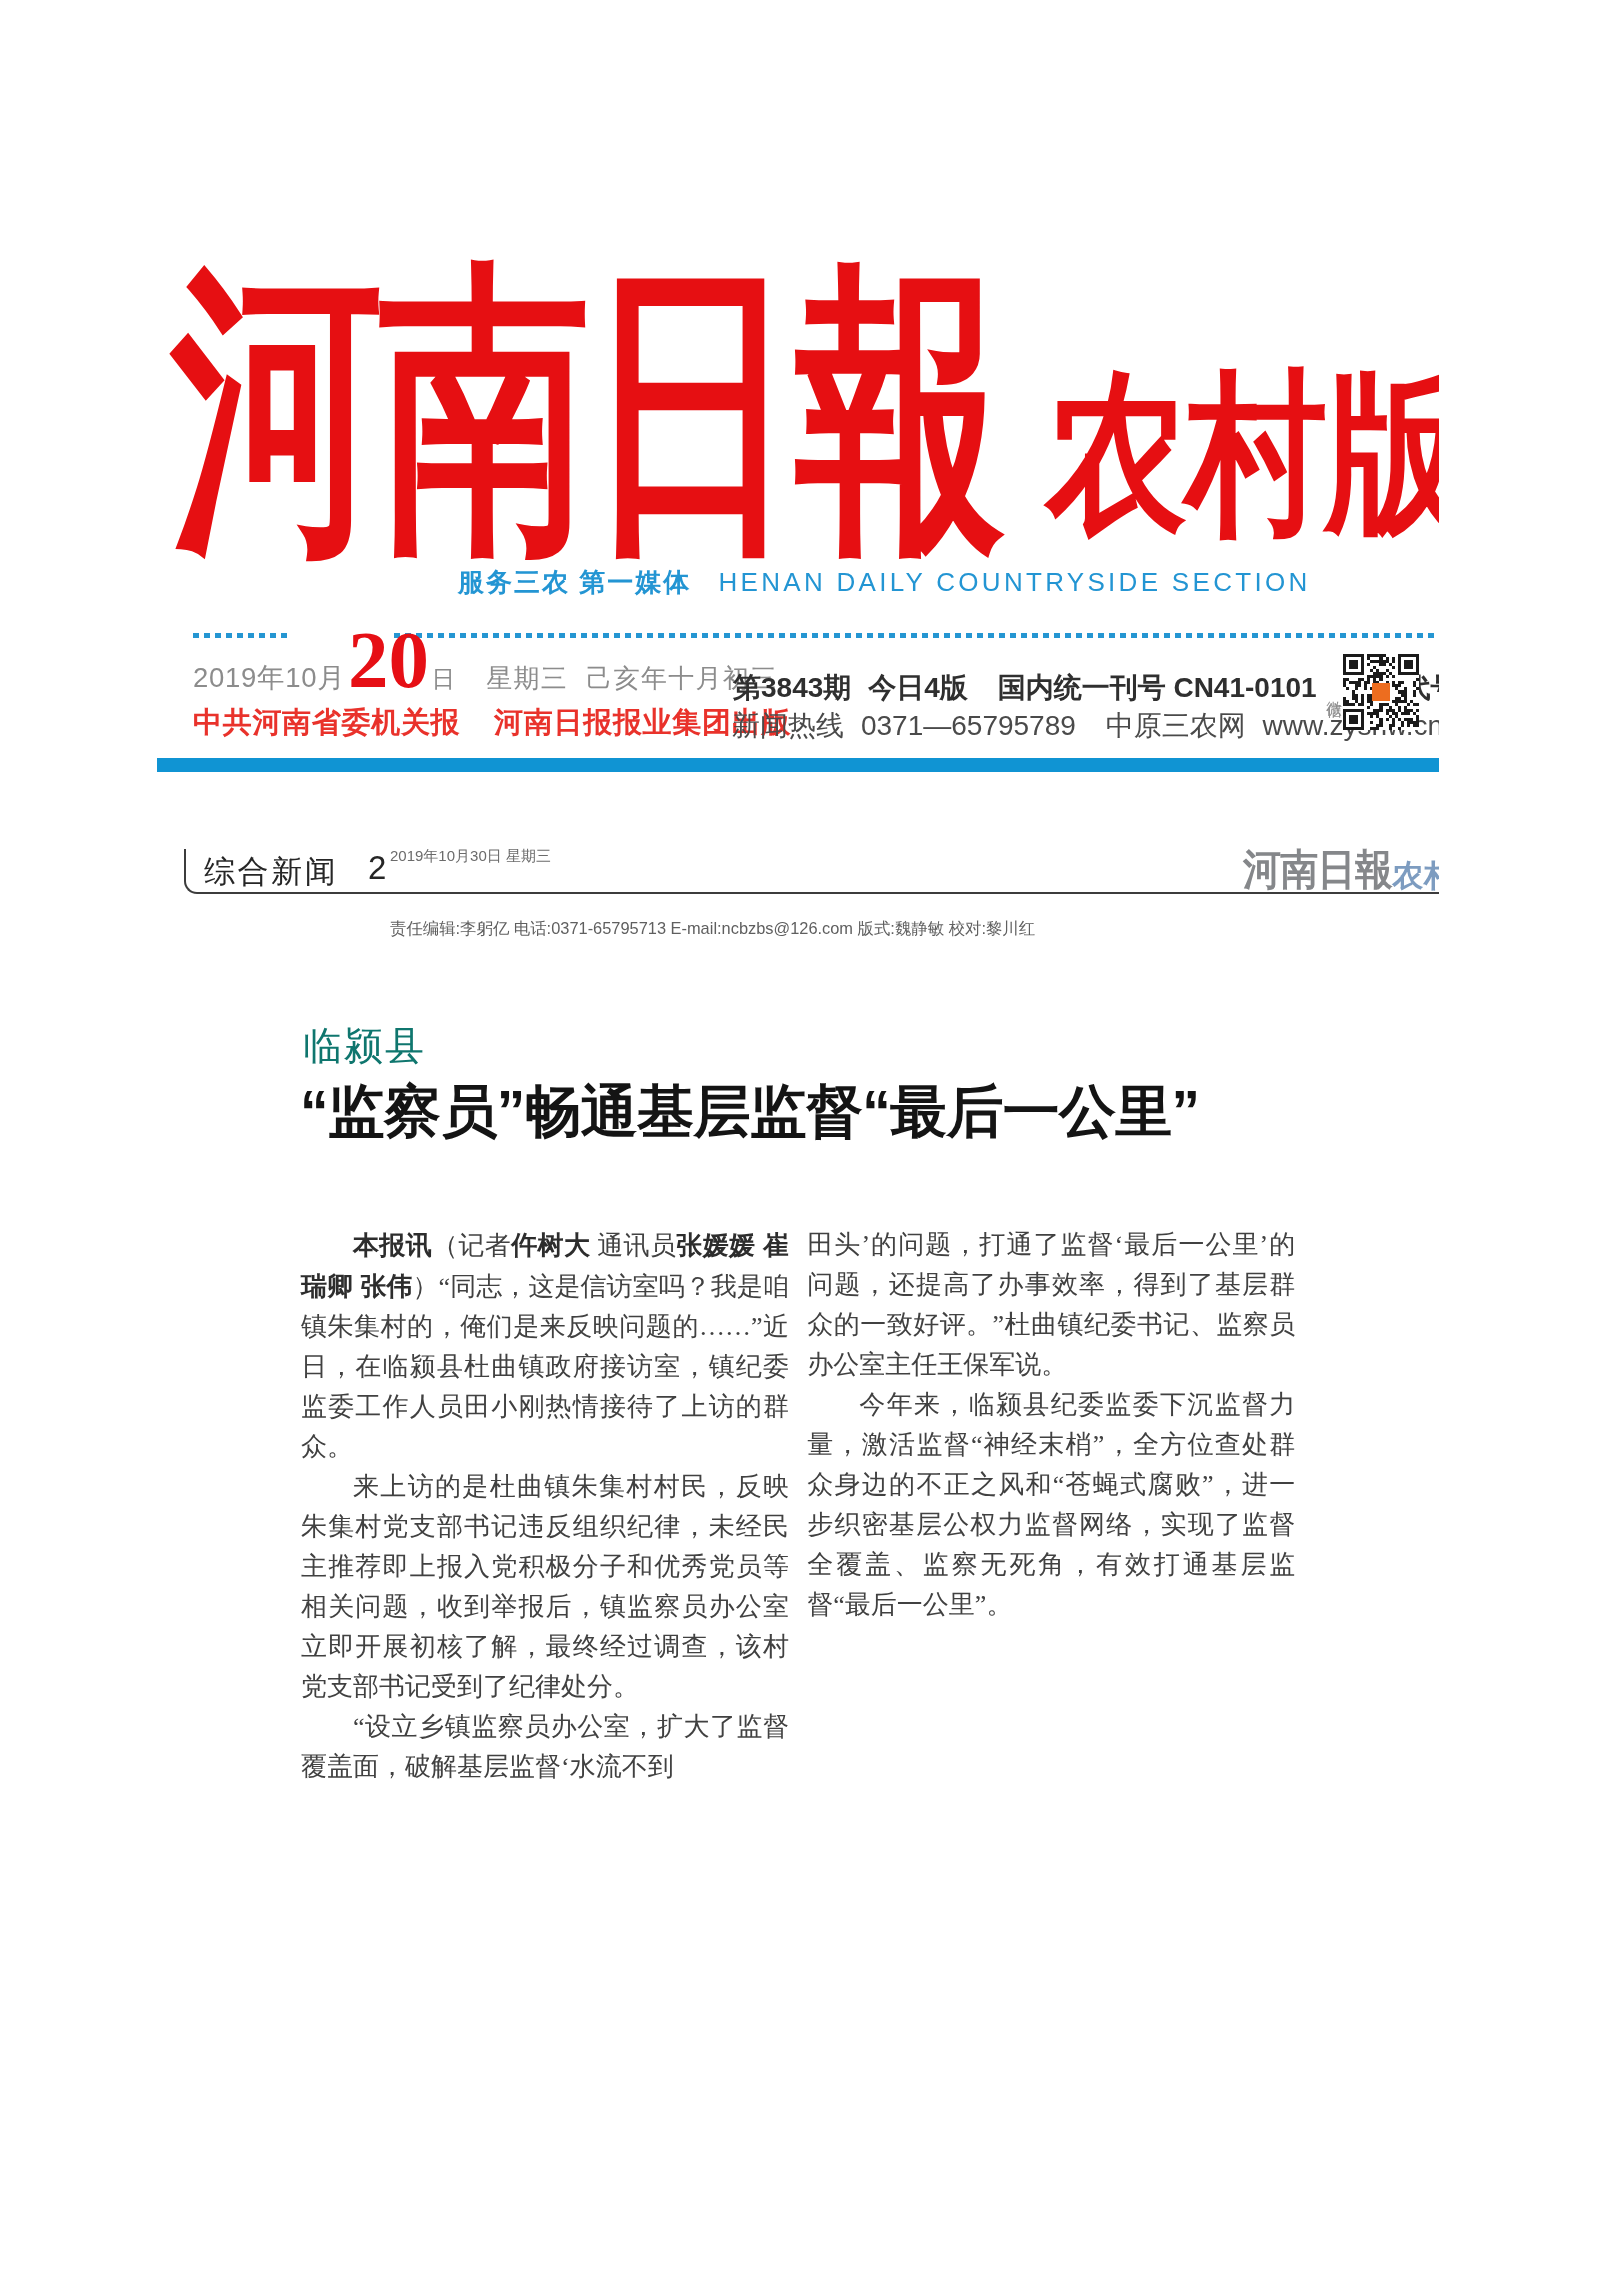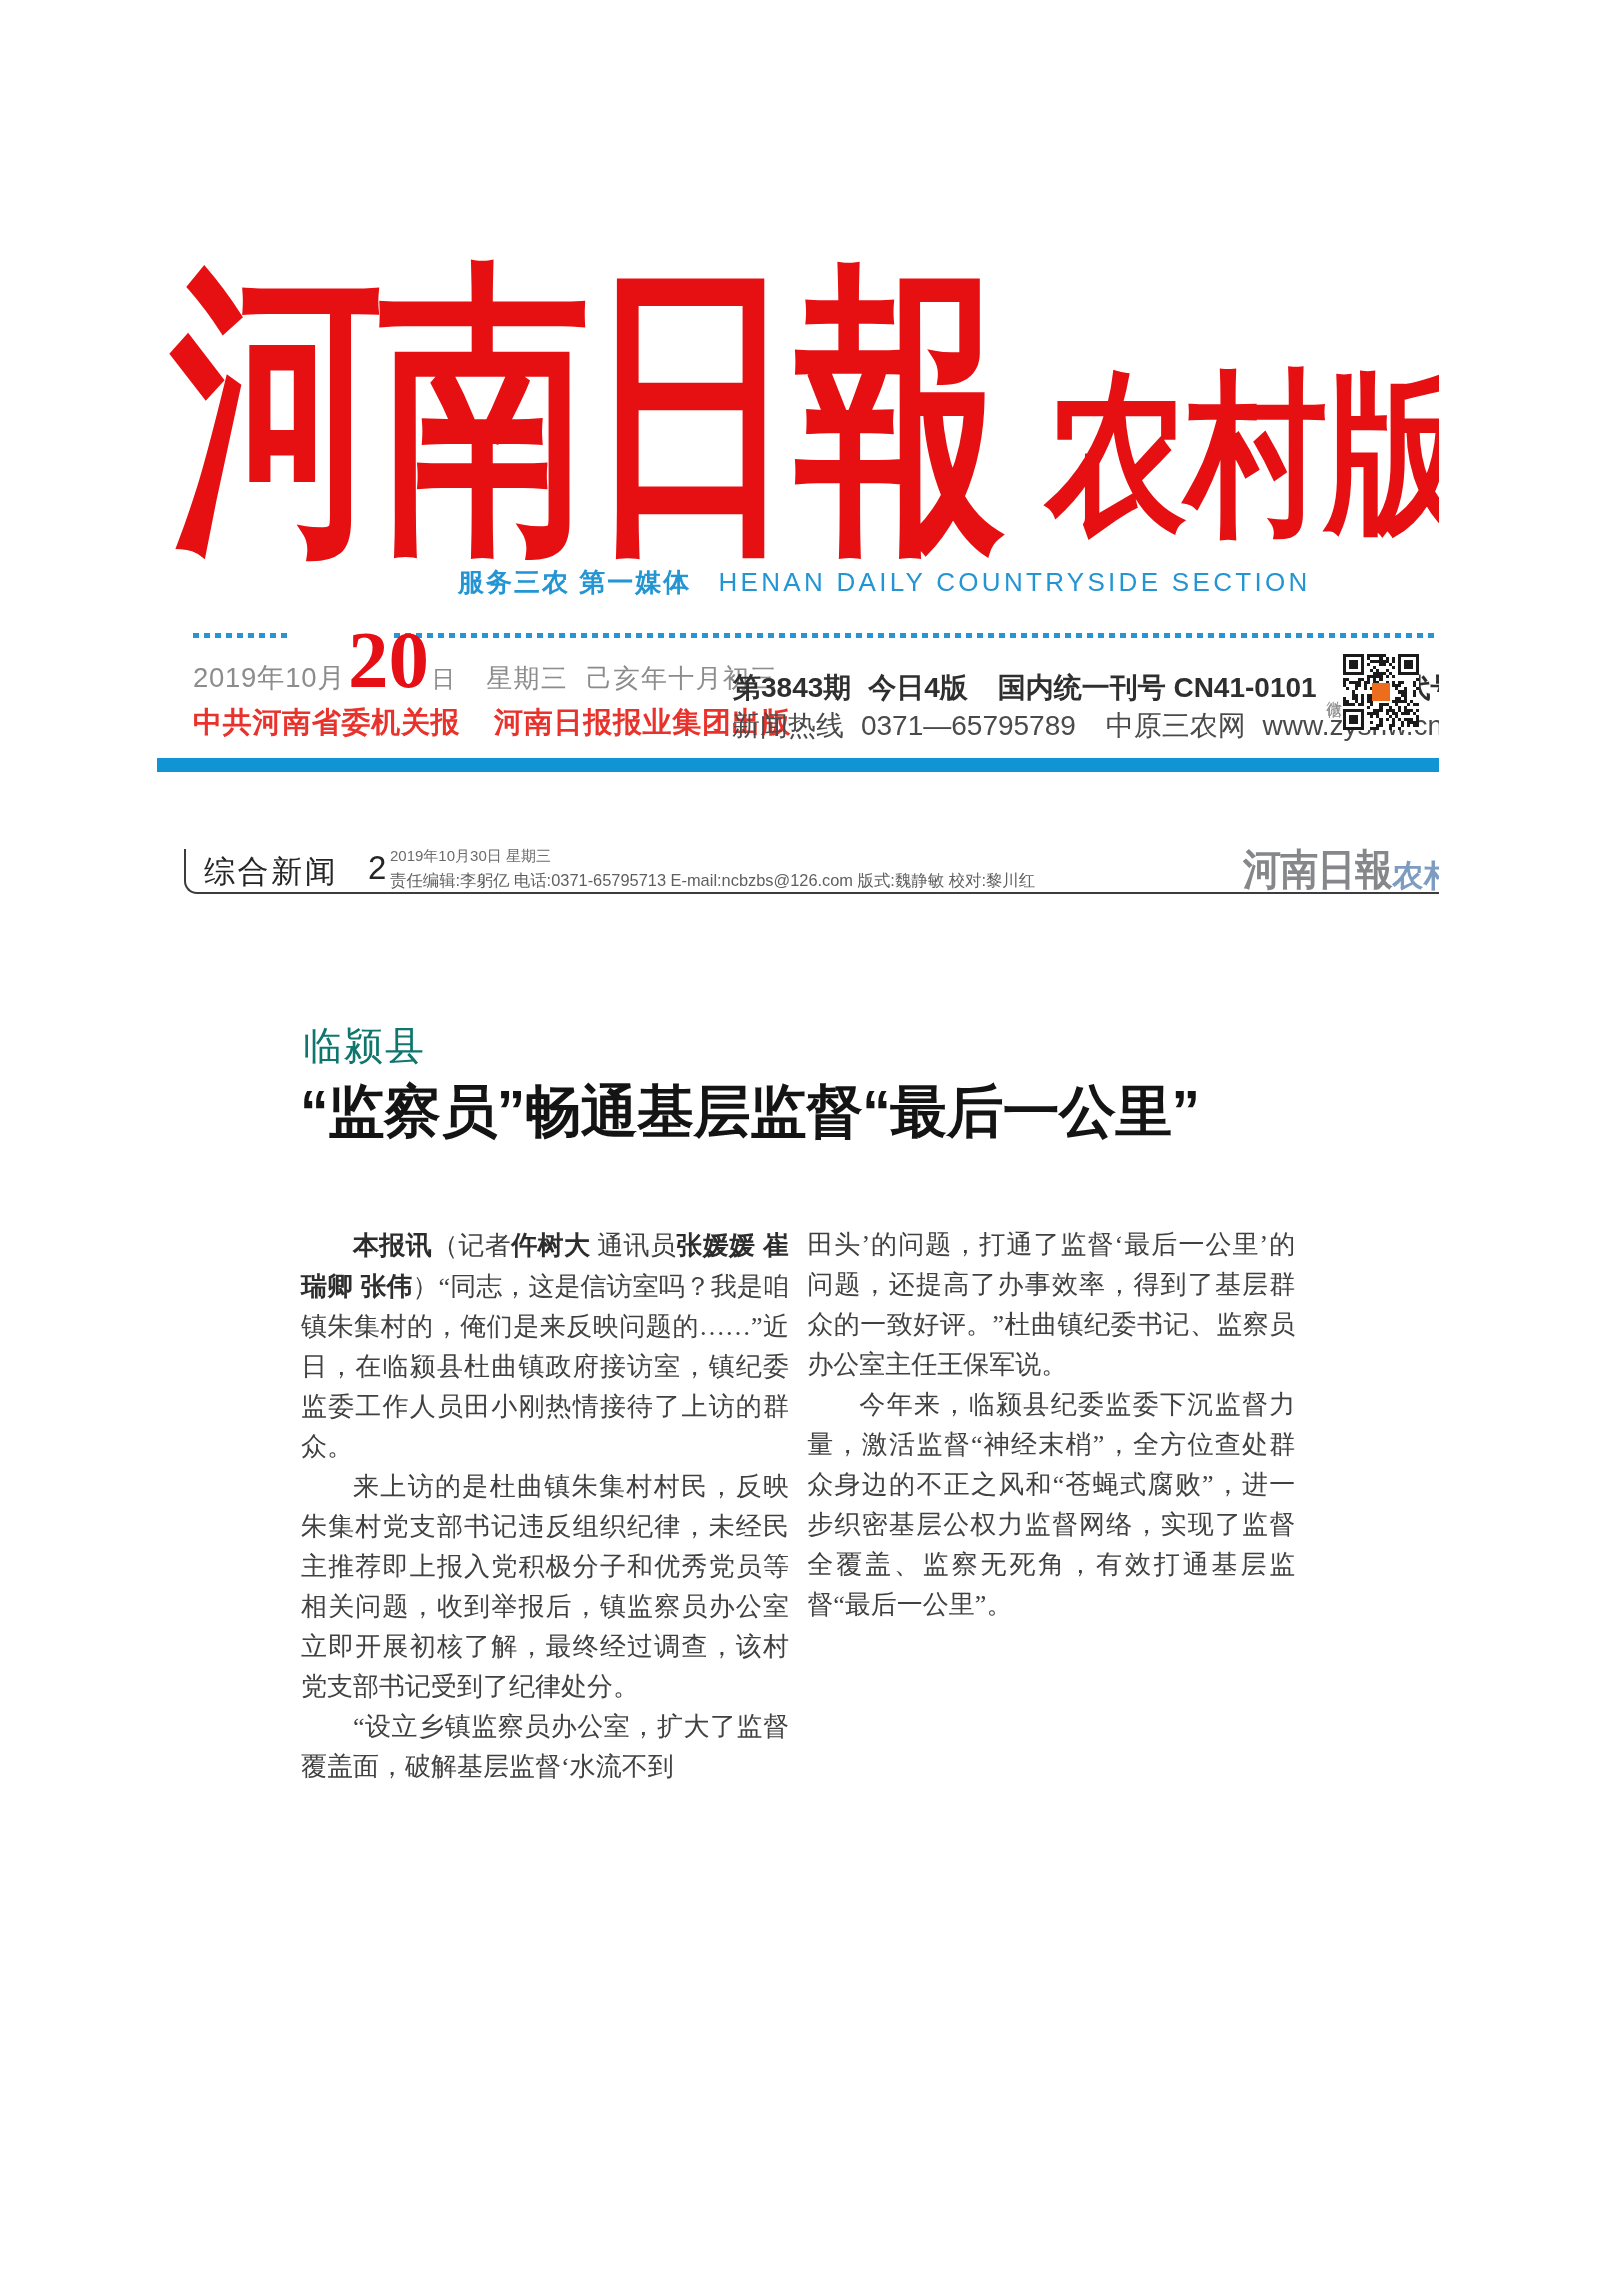--- a/index.html
+++ b/index.html
@@ -54,21 +54,21 @@
   .blue-bar{position:absolute;left:157px;top:758px;width:1309px;height:14.4px;background:#1094d3;}
 
   
   .sec-border{position:absolute;left:184px;top:849px;width:1282px;height:43px;
     border-left:2px solid #3c3c3c;border-bottom:2px solid #3c3c3c;
     border-bottom-left-radius:13px;}
   .sec-name{position:absolute;left:204px;top:851px;font-size:31px;color:#262626;
     letter-spacing:2.6px;font-weight:500;white-space:nowrap;}
   .sec-page{position:absolute;left:368px;top:849px;font-size:33px;color:#262626;}
   .sec-date{position:absolute;left:390px;top:847px;font-size:15px;color:#6b6b6b;white-space:nowrap;}
-  .sec-credits{position:absolute;left:390px;top:870px;font-size:16.4px;color:#5f5f5f;white-space:nowrap;}
+  .sec-credits{position:absolute;left:390px;top:918px;font-size:16.4px;color:#5f5f5f;white-space:nowrap;}
   .sec-logo{position:absolute;left:1243px;top:848px;white-space:nowrap;}
   .sec-logo .calli{font-size:38px;font-weight:bold;color:#85878a;letter-spacing:-0.7px;
     transform:scaleY(1.12);display:inline-block;transform-origin:left bottom;}
   .sec-logo .edition{font-size:31px;font-weight:bold;color:#7d9cc0;letter-spacing:0.7px;}
 
   
   .kicker{position:absolute;left:303px;top:1019px;font-size:39px;color:#0f766e;
     letter-spacing:2px;white-space:nowrap;}
   .headline{position:absolute;left:300px;top:1074px;font-size:57px;font-weight:bold;color:#141414;
     letter-spacing:-0.7px;white-space:nowrap;}

